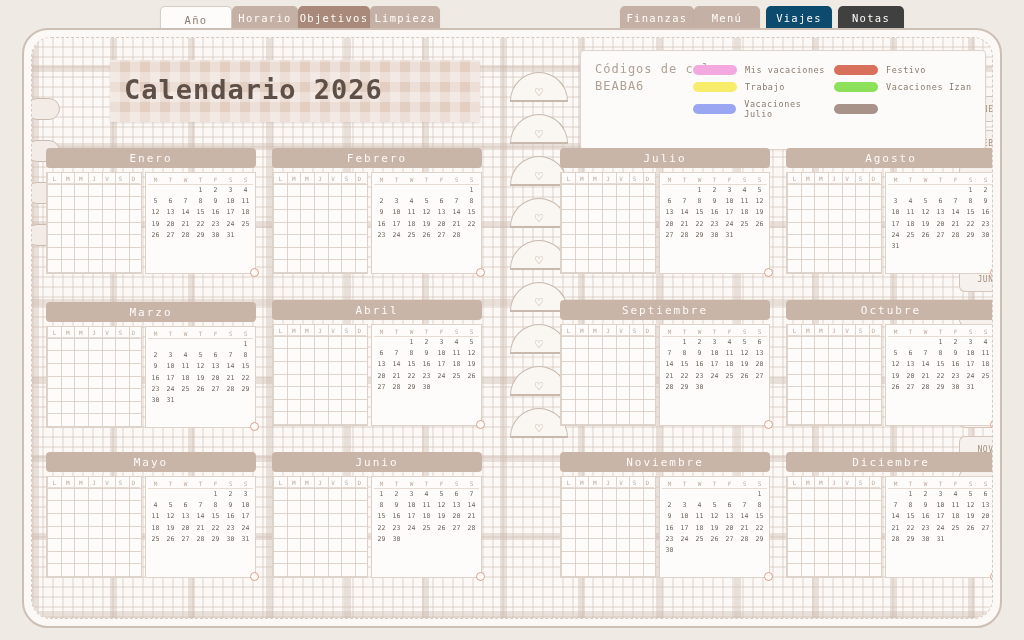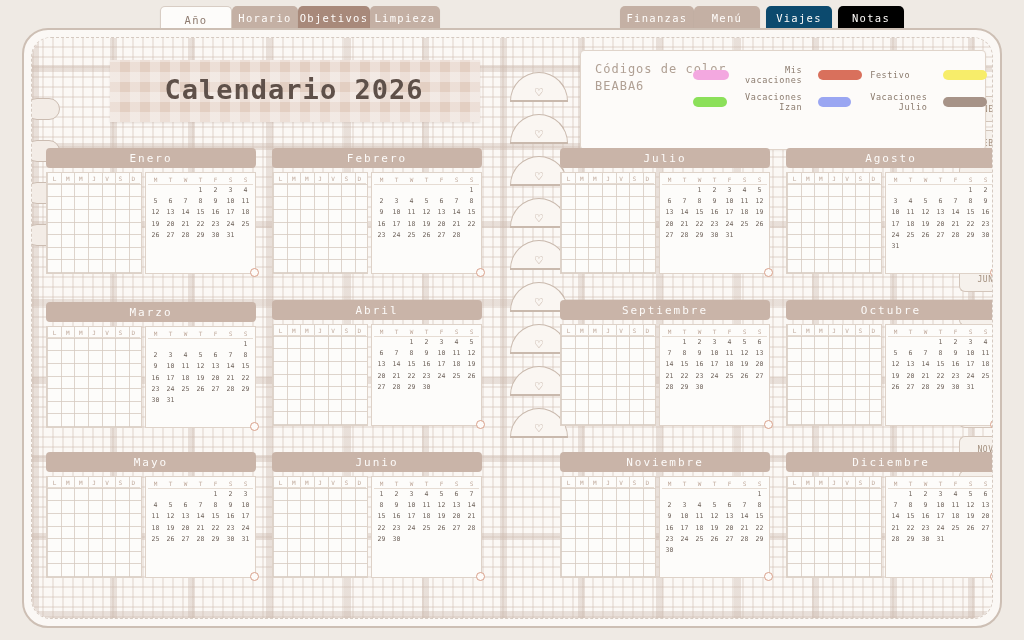--- a/index.html
+++ b/index.html
@@ -111,39 +111,38 @@
     background-image:
       repeating-linear-gradient(90deg, rgba(255,255,255,.34) 0 10px, rgba(0,0,0,0) 10px 20px),
       repeating-linear-gradient(0deg, rgba(255,255,255,.34) 0 10px, rgba(0,0,0,0) 10px 20px);
     box-shadow: 0 1px 2px rgba(140,115,100,.2);
   }
   .banner-title {
     position: absolute; left: 92px; top: 36px; width: 340px;
     font-family: "DejaVu Sans Mono", monospace;
     font-size: 27px; letter-spacing: 1px; font-weight: bold;
     color: #5e5049;
-    text-align: center;
   }
 
   
   .legend {
     position: absolute; left: 548px; top: 12px; width: 406px; height: 100px;
     background: #fdfbf9;
     border: 1px solid #e0d4ca;
     border-radius: 4px;
     box-shadow: 0 1px 2px rgba(150,130,115,.12);
   }
   .legend-title {
     position: absolute; left: 14px; top: 10px;
     font-family: "DejaVu Sans Mono", monospace;
     font-size: 12px; color: #b0a094; letter-spacing: 1px; line-height: 17px;
   }
   .legend-grid {
     position: absolute; left: 112px; top: 14px; right: 10px;
-    display: grid; grid-template-columns: 1fr 1fr 1fr; gap: 7px 16px; text-align: right;
+    display: grid; grid-template-columns: 1fr 1fr; gap: 7px 0;
   }
   .legend-item { display: flex; align-items: center; gap: 8px; }
   .swatch { width: 44px; height: 10px; border-radius: 5px; }
   .legend-label { font-size: 8.5px; color: #8a7a6d; letter-spacing: .6px; font-family: "DejaVu Sans Mono", monospace; }
 
   
   .month {
     position: absolute;
     width: 210px; height: 128px;
   }
@@ -200,21 +199,21 @@
 <div id="page">
 
   <div class="tabbar">
       <div class="tab sel" style="left: 160px; width: 72px;">Año</div>
       <div class="tab" style="left: 232px; width: 66px; background: rgb(196, 176, 164);">Horario</div>
       <div class="tab" style="left: 298px; width: 72px; background: rgb(168, 137, 122);">Objetivos</div>
       <div class="tab" style="left: 370px; width: 70px; background: rgb(196, 176, 164);">Limpieza</div>
       <div class="tab" style="left: 620px; width: 74px; background: rgb(196, 176, 164);">Finanzas</div>
       <div class="tab" style="left: 694px; width: 66px; background: rgb(196, 176, 164);">Menú</div>
       <div class="tab" style="left: 766px; width: 66px; background: #0c4a6e;">Viajes</div>
-      <div class="tab" style="left: 838px; width: 66px; background: #000000;">Notas</div>
+      <div class="tab" style="left: 838px; width: 66px; background: #404040;">Notas</div>
     </div>
 
   <div class="sheet">
     <div class="sheet-inner">
       <div class="plaid"></div>
 
       <div class="rings">
           <div class="ring"></div>
           <div class="ring"></div>
           <div class="ring"></div>

